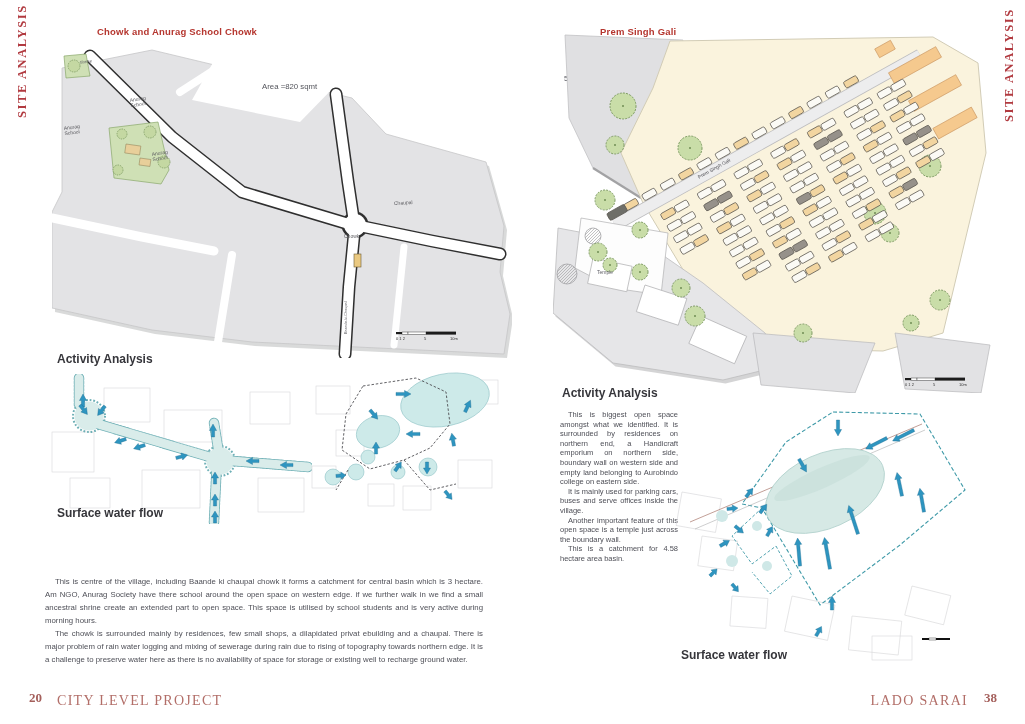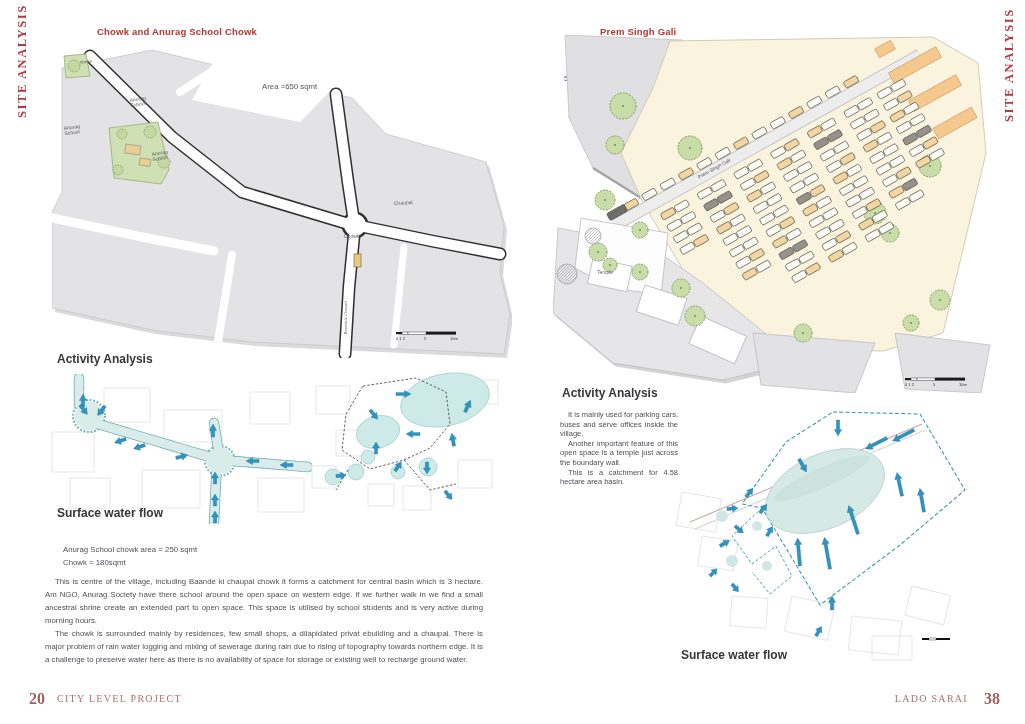--- a/index.html
+++ b/index.html
@@ -10,22 +10,22 @@
   .sidebar{font-family:"Liberation Serif",serif;font-weight:700;font-size:12.5px;
            letter-spacing:1.6px;color:#b13a40;transform:rotate(-90deg);
            transform-origin:0 0;white-space:nowrap;}
   .blabel{font-size:12px;font-weight:700;color:#36363b;}
   .note{font-size:7.8px;color:#54555c;}
   .stats{font-size:7.8px;line-height:13px;color:#4e4f57;}
   .bodytxt{font-size:7.8px;line-height:13px;color:#4e4f57;text-align:justify;}
   .bodytxt p{margin:0;text-indent:10px;}
   .rcol{font-size:7.5px;line-height:9.6px;color:#4e4f57;text-align:justify;width:118px;}
   .rcol p{margin:0;text-indent:8px;}
-  .footer-label{font-family:"Liberation Serif",serif;font-size:10px;letter-spacing:1.3px;color:#b26e68;}
-  .pageno{font-family:"Liberation Serif",serif;font-size:16px;font-weight:700;color:#a45f5b;}
+  .footer-label{font-family:"Liberation Serif",serif;font-size:14px;letter-spacing:1.3px;color:#b26e68;}
+  .pageno{font-family:"Liberation Serif",serif;font-size:13px;font-weight:700;color:#a45f5b;}
   svg{position:absolute;overflow:hidden;}
   svg text{font-family:"Liberation Sans",sans-serif;}
 </style>
 </head>
 <body>
 
 <div class="canvas">
 
   <div class="abs sidebar" style="left:15px;top:118px;">SITE ANALYSIS</div>
   <div class="abs sidebar" style="left:1002px;top:122px;">SITE ANALYSIS</div>
@@ -92,21 +92,21 @@
       <rect x="0" y="0" width="6" height="2.2" fill="#1c1c1c"></rect>
       <rect x="6" y="0" width="6" height="2.2" fill="#ffffff" stroke="#1c1c1c" stroke-width="0.4"></rect>
       <rect x="12" y="0" width="18" height="2.2" fill="#ffffff" stroke="#1c1c1c" stroke-width="0.4"></rect>
       <rect x="30" y="-0.4" width="30" height="3" fill="#1c1c1c"></rect>
       <text x="0" y="7.5" font-size="4" fill="#333333">0 1 2</text>
       <text x="28" y="7.5" font-size="4" fill="#333333">5</text>
       <text x="54" y="7.5" font-size="4" fill="#333333">10m</text>
     </g>
   </svg>
 
-  <div class="abs note" style="left:262px;top:82px;">Area =650 sqmt</div>
+  <div class="abs note" style="left:262px;top:82px;">Area =820 sqmt</div>
   <div class="abs blabel" style="left:57px;top:352px;">Activity Analysis</div>
 
   <svg style="left:46px;top:374px;" width="266" height="150" viewBox="0 0 266 150">
     <g id="f1-faint">
         <rect x="6" y="58" width="42" height="40" fill="none" stroke="#d7d7d9" stroke-width="0.6" transform=""></rect>
         <rect x="58" y="14" width="46" height="34" fill="none" stroke="#d7d7d9" stroke-width="0.6" transform=""></rect>
         <rect x="118" y="36" width="58" height="32" fill="none" stroke="#d7d7d9" stroke-width="0.6" transform=""></rect>
         <rect x="204" y="18" width="40" height="32" fill="none" stroke="#d7d7d9" stroke-width="0.6" transform=""></rect>
         <rect x="96" y="96" width="58" height="38" fill="none" stroke="#d7d7d9" stroke-width="0.6" transform=""></rect>
         <rect x="212" y="104" width="46" height="34" fill="none" stroke="#d7d7d9" stroke-width="0.6" transform=""></rect>
@@ -176,24 +176,20 @@
         <path d="M-1.6 0 L-1.6 -6 L-3.6 -6 L0 -12 L3.6 -6 L1.6 -6 L1.6 0 Z" fill="#2e95c0" stroke="#1a6a8e" stroke-width="0.35" transform="translate(119 90) rotate(180)"></path>
         <path d="M-1.6 0 L-1.6 -6.5 L-3.6 -6.5 L0 -13 L3.6 -6.5 L1.6 -6.5 L1.6 0 Z" fill="#2e95c0" stroke="#1a6a8e" stroke-width="0.35" transform="translate(146 74) rotate(350)"></path>
         <path d="M-1.6 0 L-1.6 -6.5 L-3.6 -6.5 L0 -13 L3.6 -6.5 L1.6 -6.5 L1.6 0 Z" fill="#2e95c0" stroke="#1a6a8e" stroke-width="0.35" transform="translate(157 40) rotate(25)"></path>
         <path d="M-1.6 0 L-1.6 -5.5 L-3.6 -5.5 L0 -11 L3.6 -5.5 L1.6 -5.5 L1.6 0 Z" fill="#2e95c0" stroke="#1a6a8e" stroke-width="0.35" transform="translate(137 119) rotate(140)"></path>
         <path d="M-1.6 0 L-1.6 -5 L-3.6 -5 L0 -10 L3.6 -5 L1.6 -5 L1.6 0 Z" fill="#2e95c0" stroke="#1a6a8e" stroke-width="0.35" transform="translate(28 104) rotate(85)"></path>
       </g>
   </svg>
 
   <div class="abs blabel" style="left:57px;top:506px;">Surface water flow</div>
 
-  <div class="abs stats" style="left:63px;top:543px;">
-    <div>Anurag School chowk area = 250 sqmt</div>
-    <div>Chowk = 180sqmt</div>
-  </div>
 
   <div class="abs bodytxt" style="left:45px;top:575px;width:438px;">
     <p>This is centre of the village, including Baande ki chaupal chowk it forms a catchment for central basin which is 3 hectare. Am NGO, Anurag Society have there school around the open space on western edge. if we further walk in we find a small ancestral shrine create an extended part to open space. This space is utilised by school students and is very active during morning hours.</p>
     <p>The chowk is surrounded mainly by residences, few small shops, a dilapidated privat ebuilding and a chaupal. There is major problem of rain water logging and mixing of sewerage during rain due to rising of topography towards northern edge. It is a challenge to preserve water here as there is no availability of space for storage or existing well to recharge ground water.</p>
   </div>
 
   <div class="abs pageno" style="left:29px;top:690px;">20</div>
   <div class="abs footer-label" style="left:57px;top:693px;">CITY LEVEL PROJECT</div>
 
   <div class="abs heading" style="left:560px;top:26px;">Prem Singh Gali</div>
@@ -406,20 +402,21 @@
       <rect x="30" y="-0.4" width="30" height="3" fill="#1c1c1c"></rect>
       <text x="0" y="7.5" font-size="4" fill="#333333">0 1 2</text>
       <text x="28" y="7.5" font-size="4" fill="#333333">5</text>
       <text x="54" y="7.5" font-size="4" fill="#333333">10m</text>
     </g>
   </svg>
 
   <div class="abs blabel" style="left:562px;top:386px;">Activity Analysis</div>
 
   <div class="abs rcol" style="left:560px;top:410px;">
+    <p>This is biggest open space amongst what we identified. It is surrounded by residences on northern end, a Handicraft emporium on northern side, boundary wall on western side and empty land belonging to Aurobindo college on eastern side.</p>
     <p>It is mainly used for parking cars, buses and serve offices inside the village.</p>
     <p>Another important feature of this open space is a temple just across the boundary wall.</p>
     <p>This is a catchment for 4.58 hectare area basin.</p>
   </div>
 
   <svg style="left:672px;top:396px;" width="325" height="265" viewBox="0 0 325 265">
     <g id="f3-faint">
         <rect x="10" y="96" width="40" height="34" fill="none" stroke="#d7d7d9" stroke-width="0.6" transform="rotate(10 10 96)"></rect>
         <rect x="30" y="140" width="36" height="30" fill="none" stroke="#d7d7d9" stroke-width="0.6" transform="rotate(8 30 140)"></rect>
         <rect x="120" y="200" width="44" height="36" fill="none" stroke="#d7d7d9" stroke-width="0.6" transform="rotate(12 120 200)"></rect>

